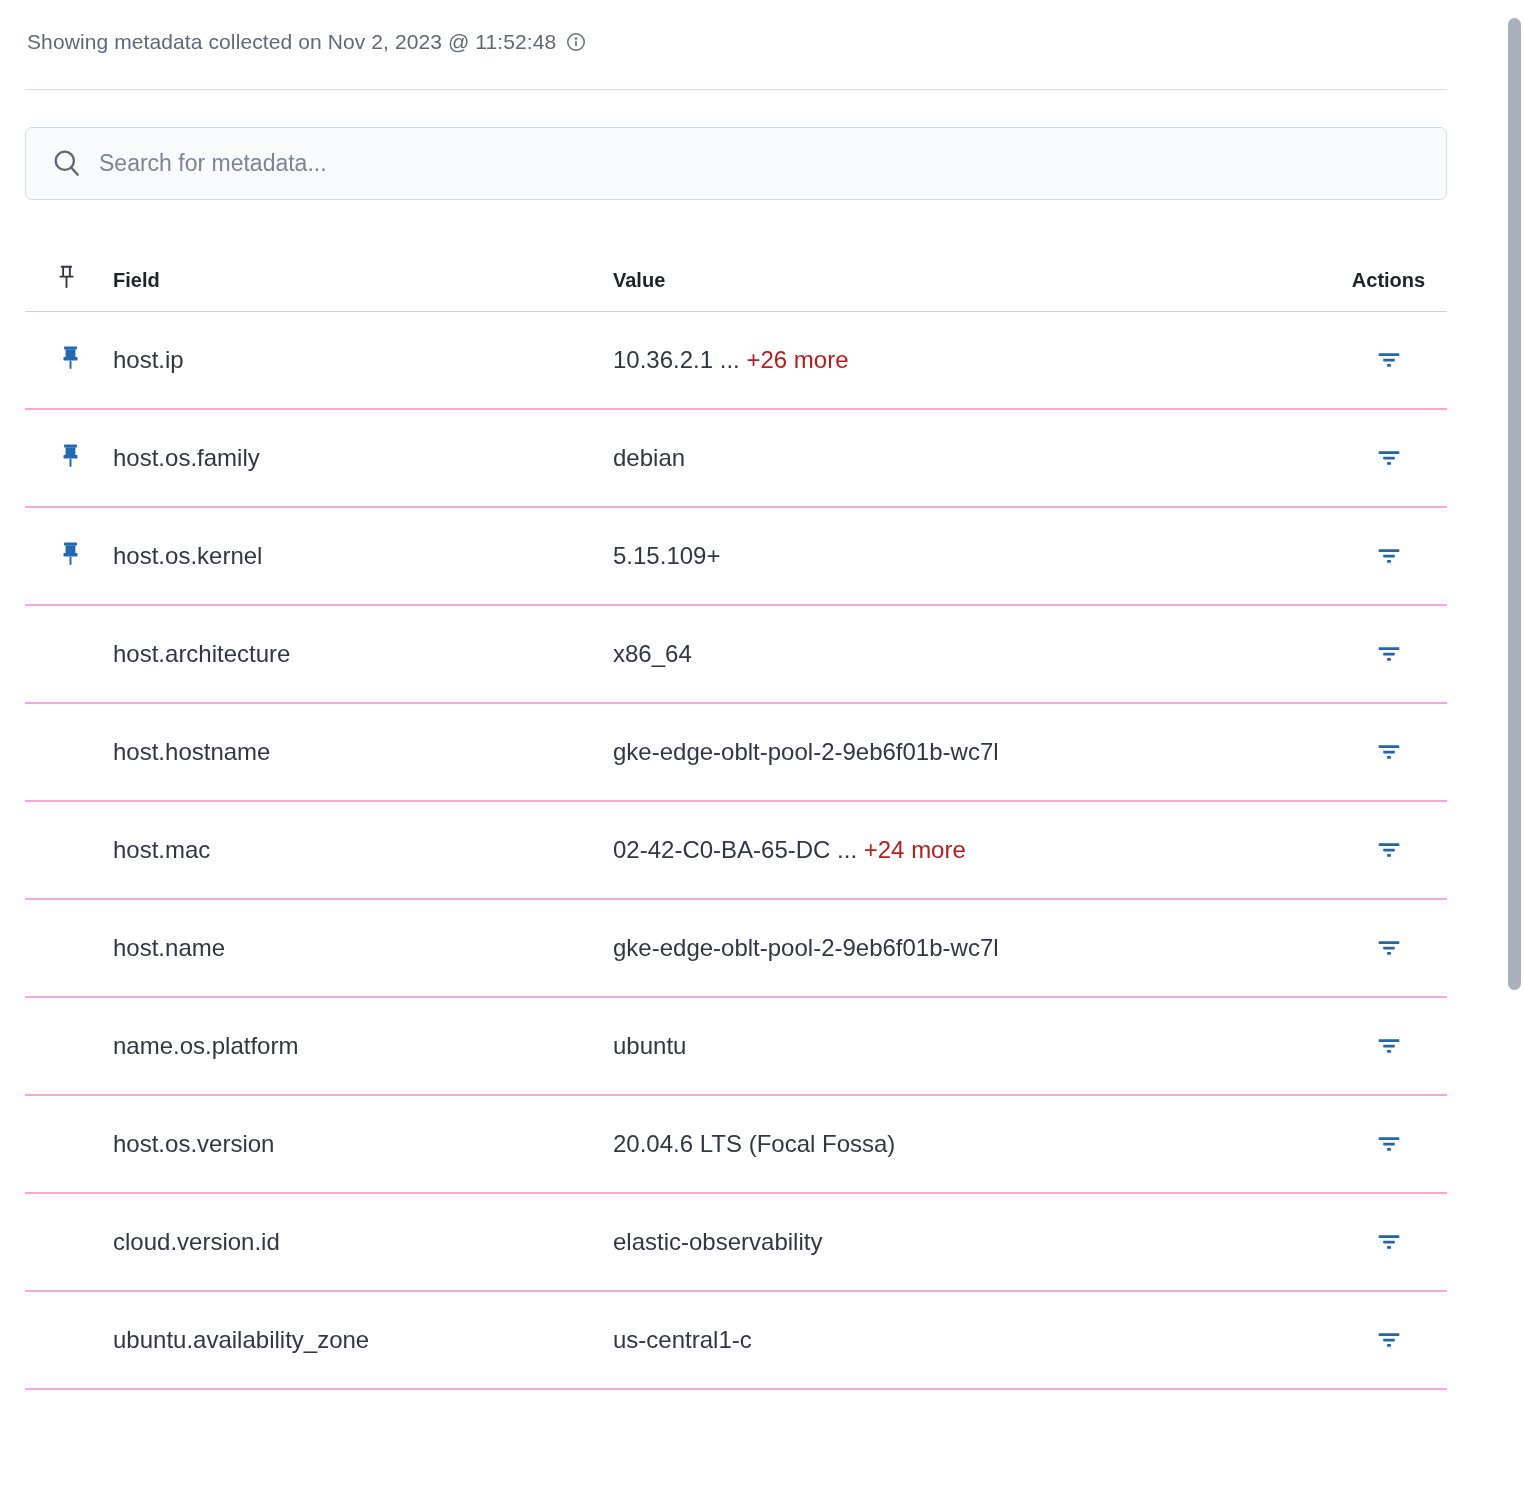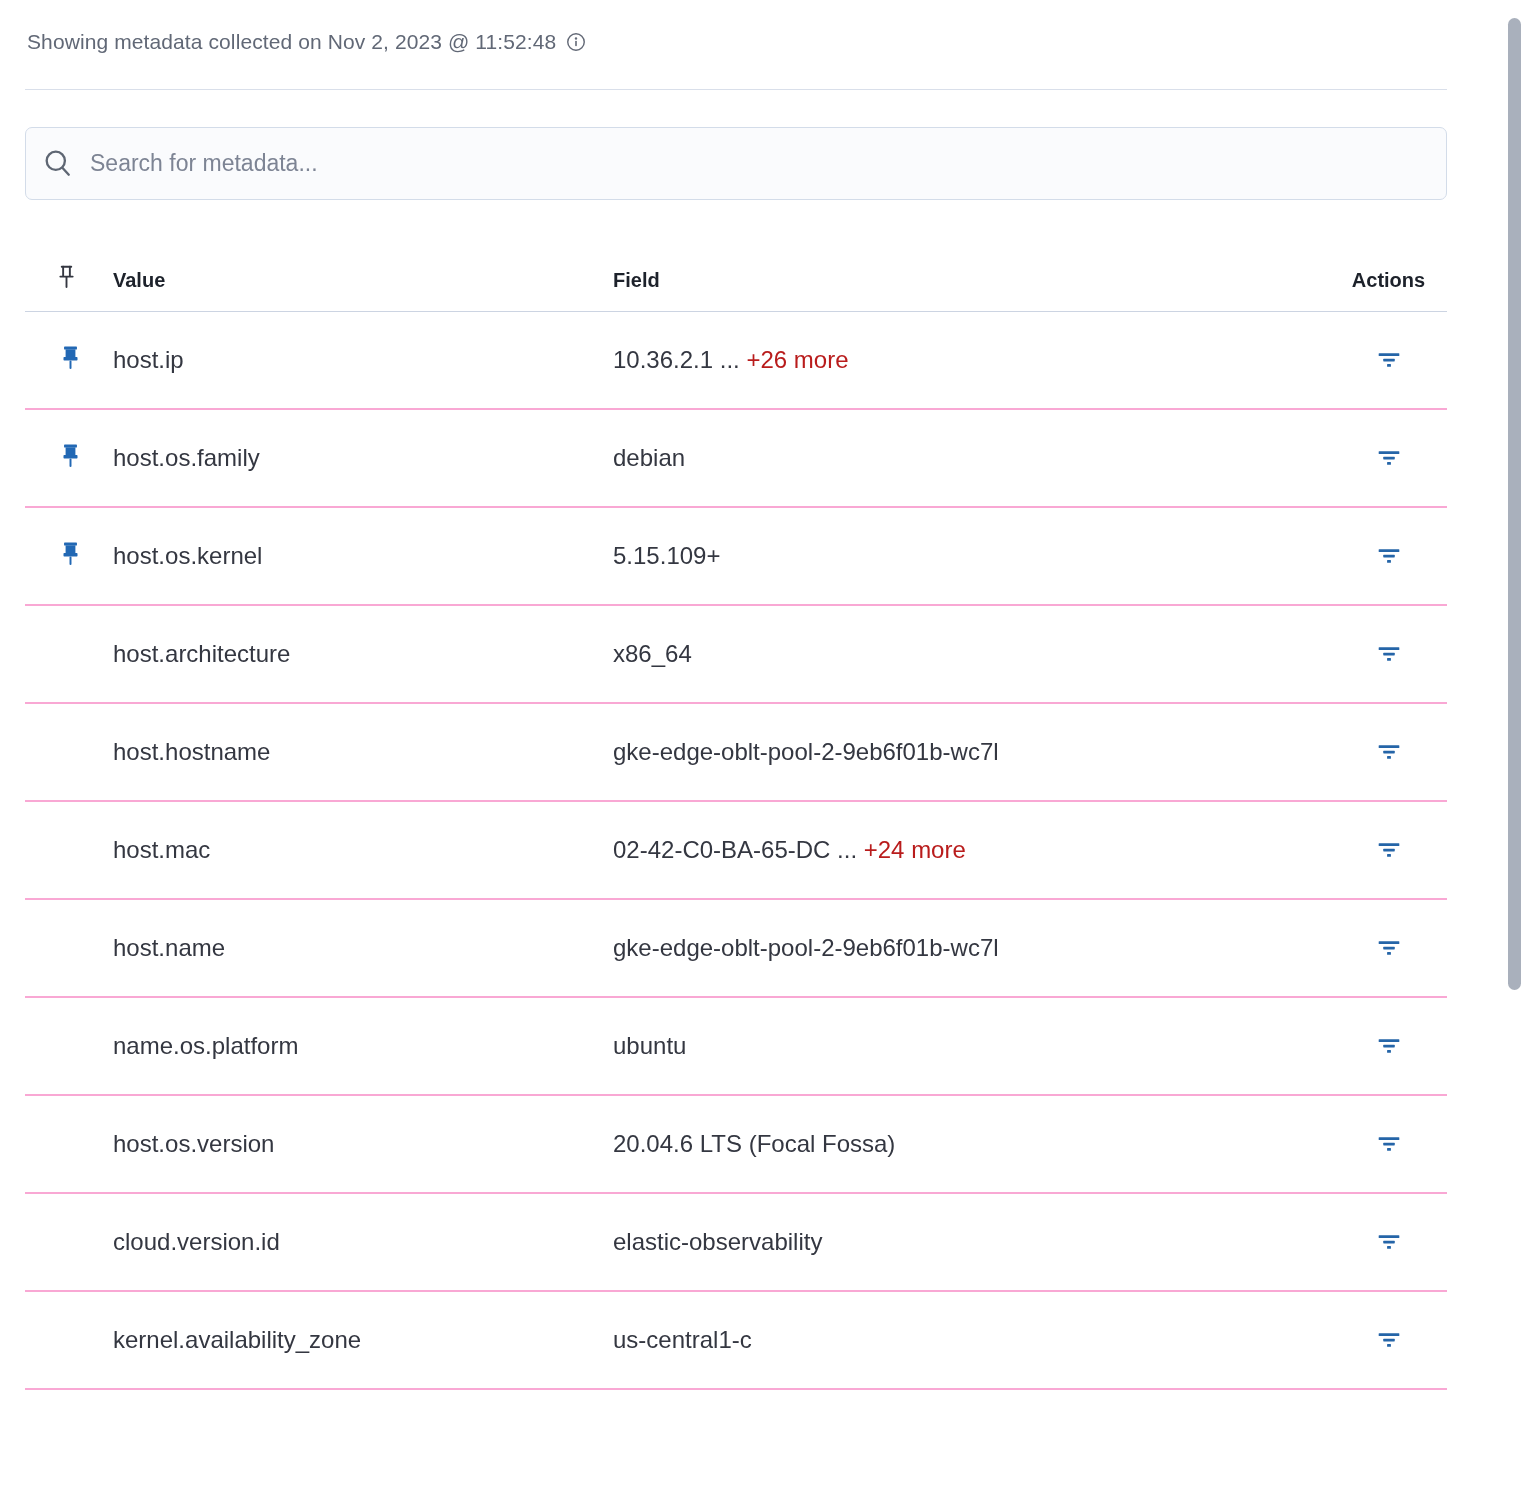--- a/index.html
+++ b/index.html
@@ -36,21 +36,21 @@
   }
   .search-box {
     margin-top: 37px;
     height: 73px;
     width: 100%;
     background: #fafbfd;
     border: 1px solid #d3dce9;
     border-radius: 7px;
     display: flex;
     align-items: center;
-    padding: 0 18px 0 17px;
+    padding: 0 18px 0 26px;
     gap: 16px;
   }
   .search-box input {
     border: none;
     outline: none;
     background: transparent;
     flex: 1;
     font-family: "Liberation Sans", "DejaVu Sans", sans-serif;
     font-size: 23px;
     color: #343741;
@@ -139,22 +139,22 @@
             <g fill="none" stroke="#343741" stroke-width="1.35" stroke-linecap="round">
               <path d="M4.6 2 h6.8"></path>
               <path d="M5.6 2 v6.4"></path>
               <path d="M10.4 2 v6.4"></path>
               <path d="M3.6 9 h8.8"></path>
               <path d="M8 9.6 v6.9"></path>
             </g>
           </svg>
         </span>
       </div>
+      <div>Field</div>
       <div>Value</div>
-      <div>Field</div>
       <div class="actions-cell">Actions</div>
     </div>
 
     <div>
   <div class="trow tbody-row">
     <div class="pin-cell">
       <button class="icon-btn" title="">
         <svg width="23" height="28" viewBox="0 0 16 20">
           <g fill="#2268b4">
             <rect x="3.4" y="1" width="9.2" height="2.3" rx="0.5"></rect>
@@ -418,21 +418,21 @@
         </svg>
       </button>
     </div>
   </div>
 
   <div class="trow tbody-row">
     <div class="pin-cell">
       
     </div>
     <div>
-      <span>kernel.availability_zone</span>
+      <span>ubuntu.availability_zone</span>
     </div>
     <div class="value-cell">
       <span>us-central1-c</span>
       
     </div>
     <div class="actions-cell">
       <button class="icon-btn">
         <svg width="22" height="22" viewBox="0 0 16 16">
           <g fill="#2565a8">
             <rect x="0.5" y="3.1" width="15" height="2" rx="0.4"></rect>

